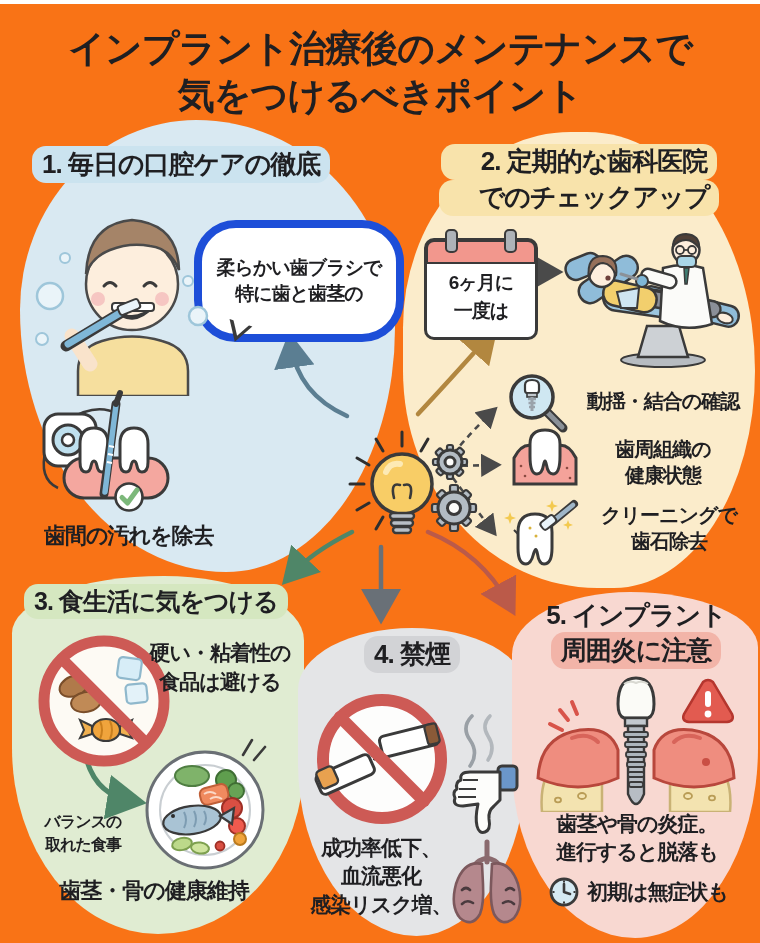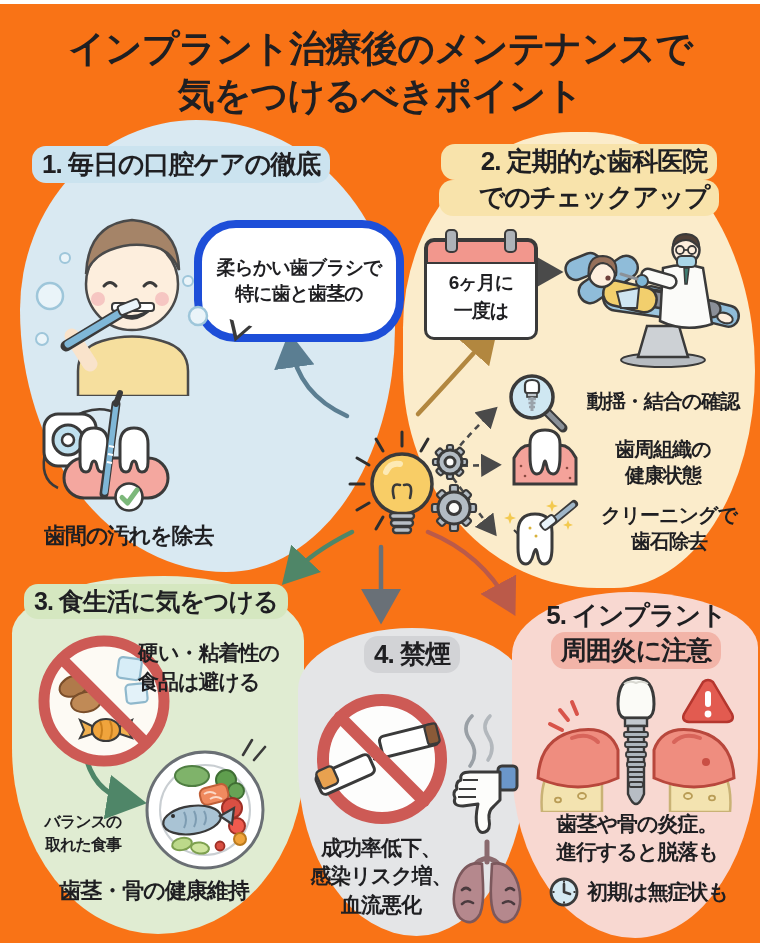--- a/index.html
+++ b/index.html
@@ -50,21 +50,21 @@
     background:#f2978d;border:2px solid #3a3a3a;border-radius:8px 8px 0 0;box-sizing:border-box;}
   .cal-pin{position:absolute;top:-12px;width:9px;height:20px;background:#aeb3b8;
     border:2px solid #3a3a3a;border-radius:5px;}
   .cal-text{position:absolute;left:0;top:28px;width:100%;text-align:center;
     font-size:19px;font-weight:800;line-height:1.45;letter-spacing:-1px;}
   .chk-item-text{font-size:20px;font-weight:800;line-height:1.3;text-align:center;
     z-index:2;letter-spacing:-1px;}
   
   .h3-pill{background:#d5e7c0;}
   .avoid-text{left:138px;top:634px;width:164px;font-size:21px;font-weight:800;
-    line-height:1.4;z-index:2;letter-spacing:-1px;}
+    line-height:1.4;text-align:center;z-index:2;letter-spacing:-1px;}
   .balanced-text{left:22px;top:806px;width:122px;font-size:16px;font-weight:800;
     line-height:1.45;text-align:center;z-index:2;letter-spacing:-1px;}
   .diet-footer{left:14px;top:872px;width:280px;font-size:22px;font-weight:800;
     text-align:center;z-index:2;letter-spacing:-1px;}
   
   .h4-wrap{left:298px;top:632px;width:228px;text-align:center;z-index:2;}
   .h4-wrap .pill{background:#d2d3d6;}
   .risk-text{left:292px;top:830px;width:178px;font-size:21px;font-weight:800;
     line-height:1.35;text-align:center;z-index:2;letter-spacing:-1px;}
   
@@ -405,22 +405,22 @@
   </svg>
 
   <svg class="abs" style="left:450px;top:760px;z-index:2;" width="70" height="74" viewBox="0 0 70 74">
     <rect x="48" y="2" width="19" height="24" rx="4" fill="#6b96c9" stroke="#3a3a3a" stroke-width="3"></rect>
     <path d="M50,8 L20,8 Q9,8 11,16 Q5,18 7,25 Q2,28 5,34 Q2,42 13,42 L28,40 Q25,54 27,62 Q29,70 35,68 Q41,66 39,55 Q38,47 44,42 L50,36 Z" fill="#fdfdfb" stroke="#3a3a3a" stroke-width="3" stroke-linejoin="round"></path>
     <path d="M13,16 L28,16 M9,25 L26,25 M8,33 L26,33" fill="none" stroke="#3a3a3a" stroke-width="2.2"></path>
   </svg>
 
   <div class="abs risk-text">
     <div>成功率低下、</div>
+    <div>血流悪化</div>
     <div>感染リスク増、</div>
-    <div>血流悪化</div>
   </div>
 
   <svg class="abs" style="left:448px;top:834px;z-index:2;" width="78" height="92" viewBox="0 0 78 92">
     <path d="M39,4 L39,24 M39,20 Q30,22 26,28 M39,20 Q48,22 52,28" fill="none" stroke="#8a6a6e" stroke-width="5" stroke-linecap="round"></path>
     <path d="M34,26 Q16,22 8,46 Q2,68 12,80 Q24,90 32,76 Q36,66 35,46 Z" fill="#b5888d" stroke="#7c585c" stroke-width="2.6"></path>
     <path d="M44,26 Q62,22 70,46 Q76,68 66,80 Q54,90 46,76 Q42,66 43,46 Z" fill="#b5888d" stroke="#7c585c" stroke-width="2.6"></path>
     <path d="M14,52 Q18,48 22,52 M58,52 Q62,48 66,52" fill="none" stroke="#4a3a3e" stroke-width="2.6" stroke-linecap="round"></path>
     <path d="M14,66 Q19,61 25,65 M55,65 Q61,61 66,66" fill="none" stroke="#4a3a3e" stroke-width="2.6" stroke-linecap="round"></path>
   </svg>
 

